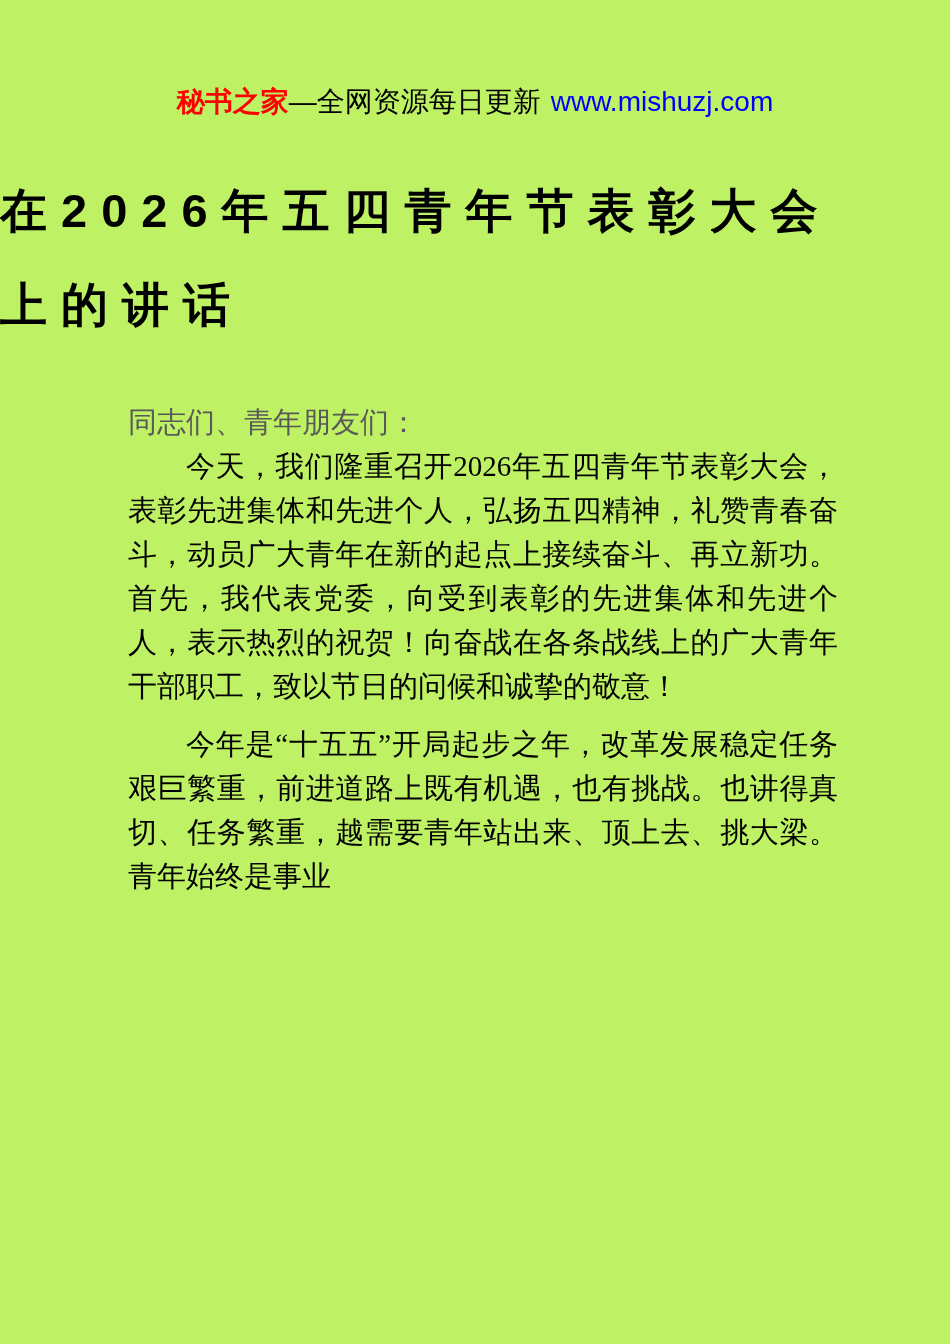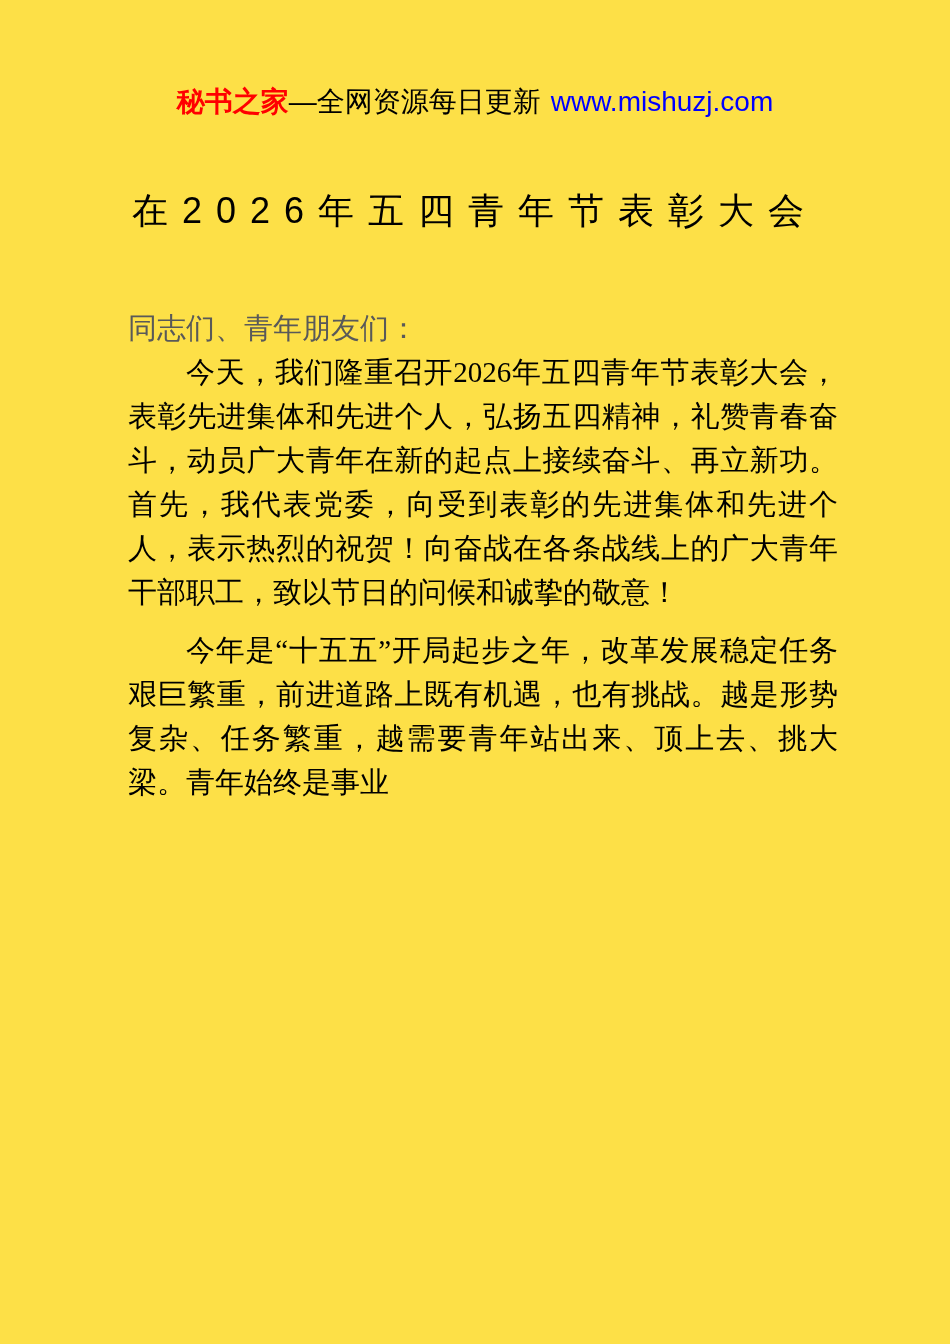--- a/index.html
+++ b/index.html
@@ -8,21 +8,21 @@
     width: 950px;
     height: 1344px;
     font-family: "Liberation Sans", sans-serif;
     color: #000000;
     overflow: hidden;
     position: relative;
   }
   .page {
     width: 950px;
     height: 1344px;
-    background: #fde047;
+    background: #bef264;
   }
   
   .header {
     padding-top: 84px;
     text-align: center;
     font-size: 28px;
     line-height: 36px;
     white-space: nowrap;
   }
   .header .brand {
@@ -36,24 +36,24 @@
     color: #000000;
   }
   .header .url {
     color: #0000ff;
     margin-left: 10px;
     cursor: pointer;
   }
   
   .title {
     margin-top: 44px;
-    text-align: center;
-    font-size: 36px;
+    text-align: left;
+    font-size: 47px;
     line-height: 94px;
-    font-weight: 400;
+    font-weight: 700;
     color: #000000;
   }
   .title .title-line {
     letter-spacing: 14px;
     white-space: nowrap;
   }
   
   .content {
     margin-top: 48px;
     padding-left: 128px;
@@ -78,21 +78,22 @@
 <body>
 
 <div class="page">
 
   <div class="header">
     <span class="brand">秘书之家</span><span class="separator">—</span><span class="tagline">全网资源每日更新</span><span class="url">www.mishuzj.com</span>
   </div>
 
   <div class="title">
     <div class="title-line">在2026年五四青年节表彰大会</div>
+    <div class="title-line">上的讲话</div>
   </div>
 
   <div class="content">
     <div class="salutation">同志们、青年朋友们：</div>
     <p class="para">今天，我们隆重召开2026年五四青年节表彰大会，表彰先进集体和先进个人，弘扬五四精神，礼赞青春奋斗，动员广大青年在新的起点上接续奋斗、再立新功。首先，我代表党委，向受到表彰的先进集体和先进个人，表示热烈的祝贺！向奋战在各条战线上的广大青年干部职工，致以节日的问候和诚挚的敬意！</p>
-    <p class="para">今年是“十五五”开局起步之年，改革发展稳定任务艰巨繁重，前进道路上既有机遇，也有挑战。越是形势复杂、任务繁重，越需要青年站出来、顶上去、挑大梁。青年始终是事业</p>
+    <p class="para">今年是“十五五”开局起步之年，改革发展稳定任务艰巨繁重，前进道路上既有机遇，也有挑战。也讲得真切、任务繁重，越需要青年站出来、顶上去、挑大梁。青年始终是事业</p>
   </div>
 
 </div>
 
 </body></html>

